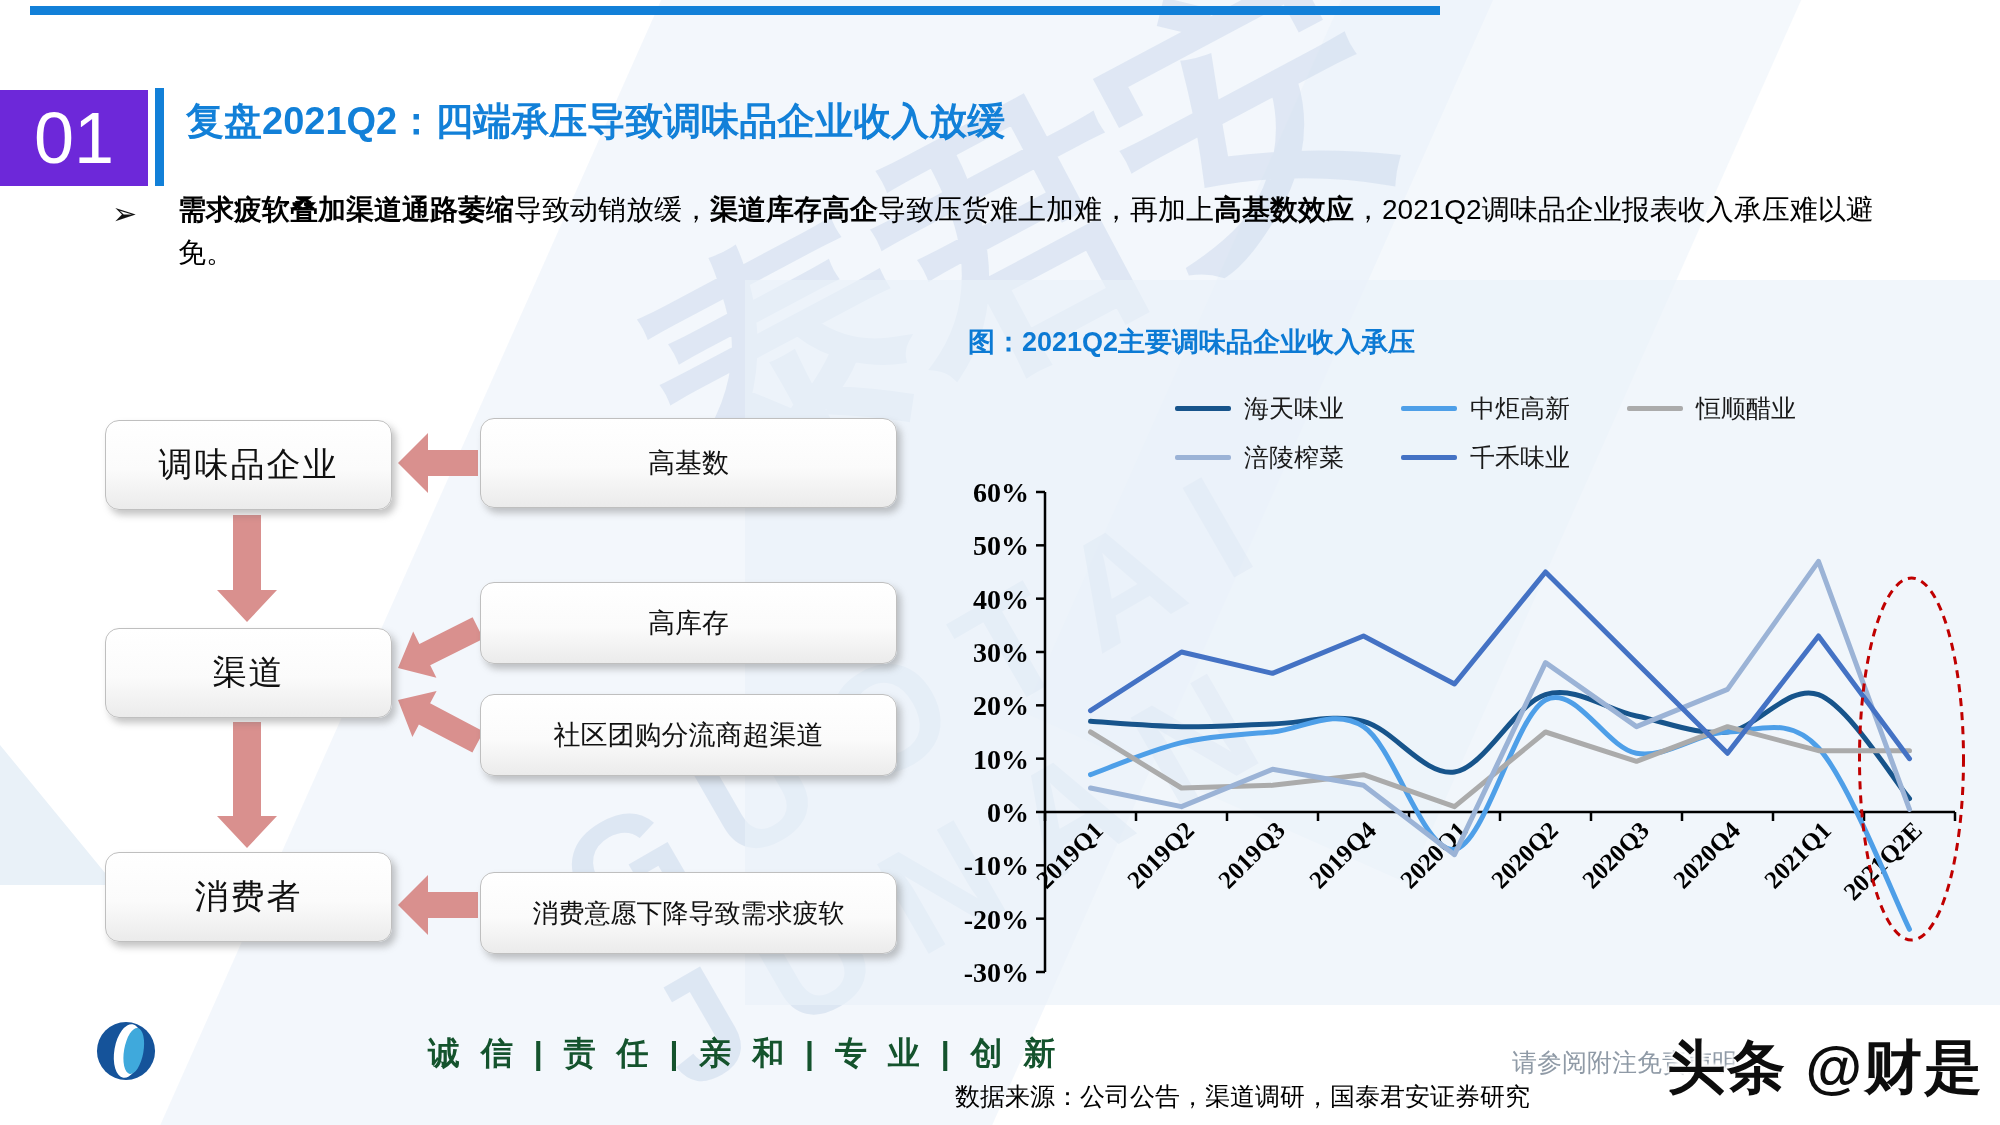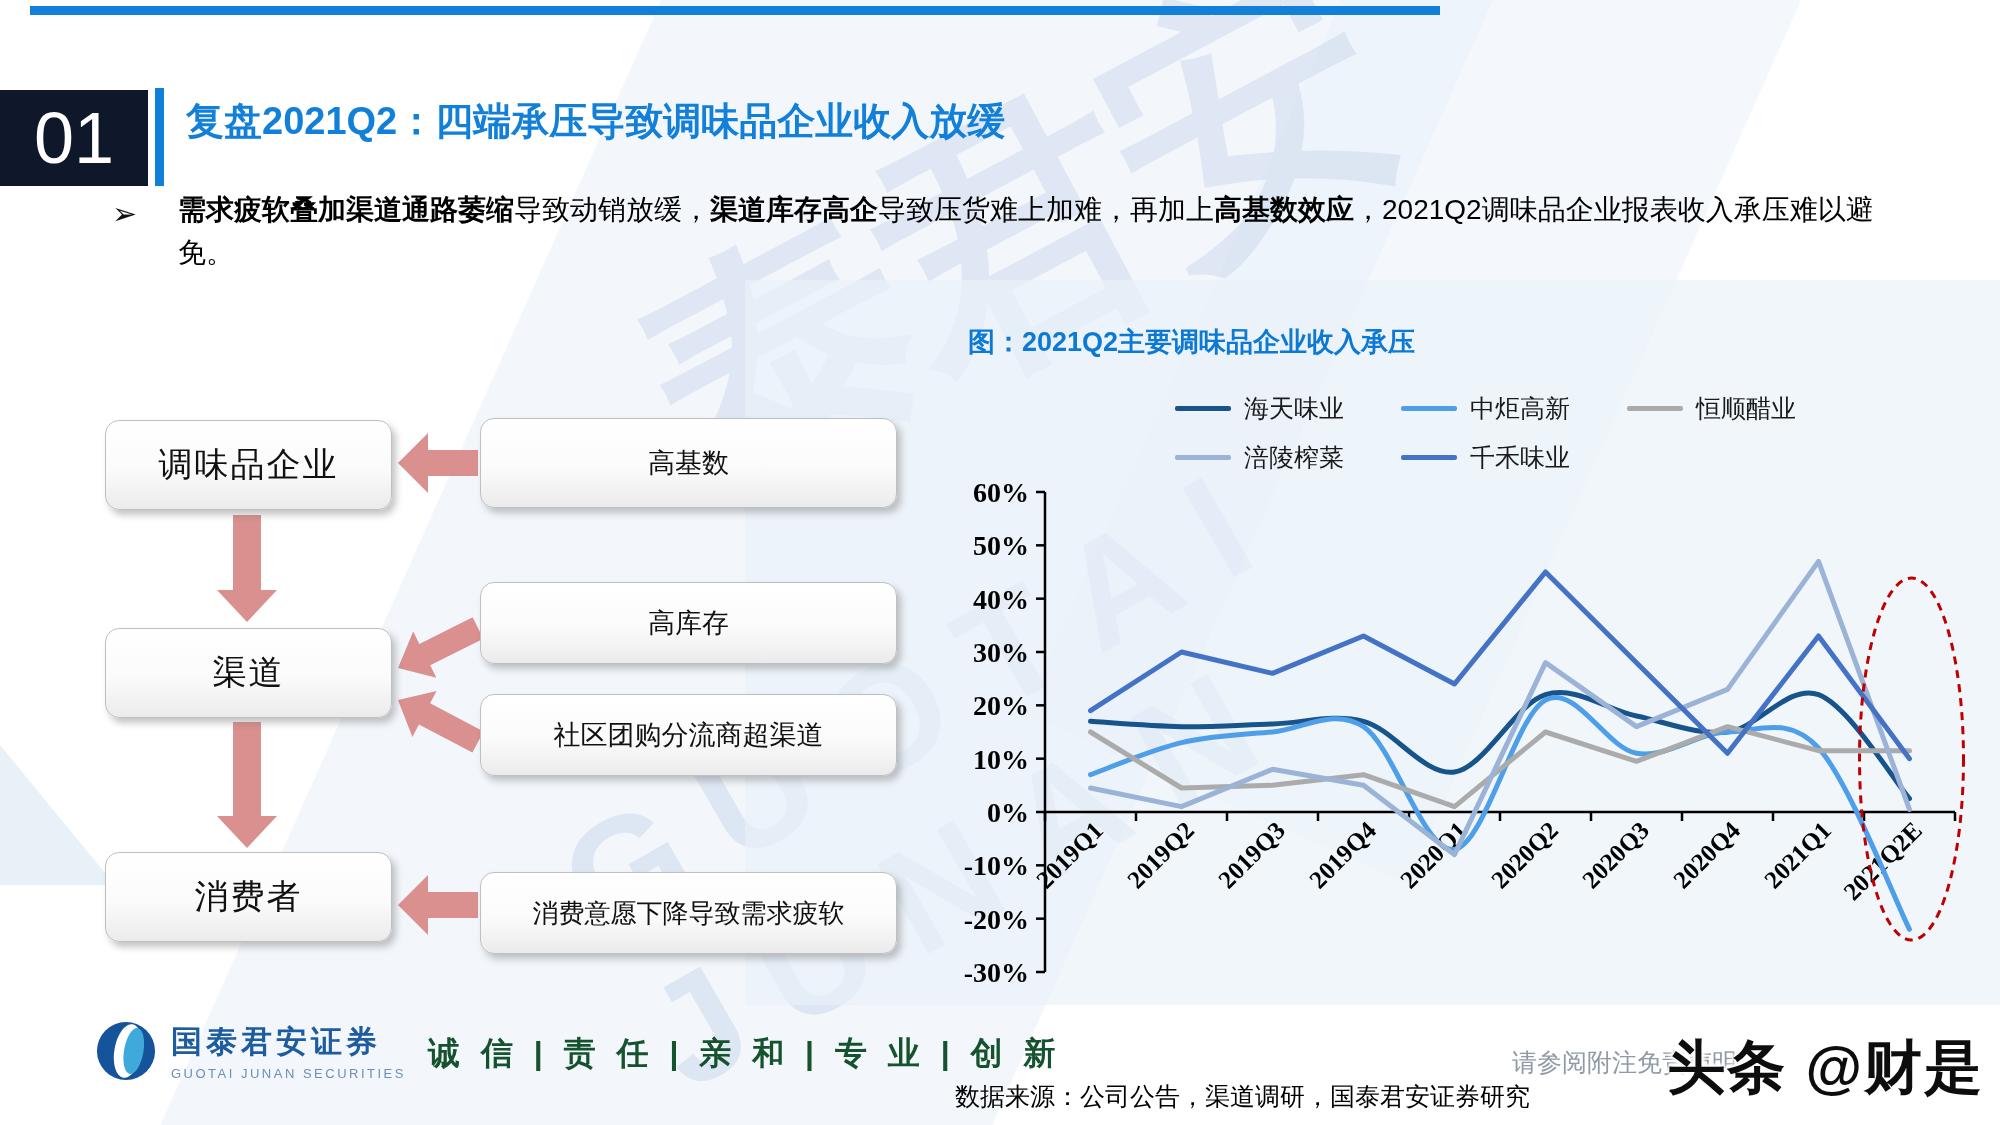--- a/index.html
+++ b/index.html
@@ -14,21 +14,21 @@
   .wm-cn{left:620px;top:60px;font-size:270px;font-weight:700;color:rgba(205,219,236,.55);
          transform:rotate(-28deg);letter-spacing:-8px;font-family:"Liberation Serif",serif;}
   .wm-en{left:520px;top:430px;font-size:150px;font-weight:700;color:rgba(206,220,237,.6);
          transform:rotate(-30deg);letter-spacing:38px;font-family:"Liberation Sans",sans-serif;}
   .wm-tri{left:0;top:745px;width:115px;height:140px;background:#E9F1F8;
           clip-path:polygon(0 0,100% 100%,0 100%);}
   .chart-bg{position:absolute;z-index:1;left:745px;top:280px;width:1255px;height:725px;
             background:rgba(233,241,249,.65);}
   
   .topbar{position:absolute;z-index:2;left:30px;top:6px;width:1410px;height:9px;background:#1280D8;}
-  .secno{position:absolute;z-index:2;left:0;top:90px;width:148px;height:96px;background:#0f172a;
+  .secno{position:absolute;z-index:2;left:0;top:90px;width:148px;height:96px;background:#6d28d9;
          color:#fff;font-size:72px;font-weight:500;display:flex;align-items:center;justify-content:center;}
   .title-divider{position:absolute;z-index:2;left:155px;top:88px;width:9px;height:98px;background:#1280D8;}
   .title{position:absolute;z-index:2;left:186px;top:96px;margin:0;font-size:38px;font-weight:800;
          color:#1280D8;white-space:nowrap;}
   
   .bullet-marker{position:absolute;z-index:2;left:112px;top:196px;font-size:30px;color:#111;}
   .bullet-text{position:absolute;z-index:2;left:178px;top:188px;width:1730px;margin:0;
                font-size:28px;line-height:43px;color:#000;}
   .bullet-text .b{font-weight:800;}
   
@@ -186,23 +186,19 @@
       <path d="M150.5,240.66666666666669 L241.5,182 L332.5,203.33333333333334 L423.5,166 L514.5,214 L605.5,102 L696.5,192.66666666666669 L787.5,283.3333333333333 L878.5,166 L969.5,288.6666666666667" fill="none" stroke="#4472C4" stroke-width="5" stroke-linejoin="round" stroke-linecap="round"></path>
       <ellipse cx="971.5" cy="289" rx="52" ry="181" fill="none" stroke="#C00000" stroke-width="3" stroke-dasharray="8 6"></ellipse>
     </svg>
 
   <div class="logo">
     <svg width="62" height="62" viewBox="0 0 64 64">
       <circle cx="32" cy="32" r="30" fill="#15539A"></circle>
       <ellipse cx="34" cy="32" rx="14" ry="28" fill="#ffffff" transform="rotate(10 34 32)"></ellipse>
       <ellipse cx="40" cy="32" rx="10" ry="24" fill="#3FA9DC" transform="rotate(10 40 32)"></ellipse>
     </svg>
-    <div class="logo-txt">
-      <div class="logo-cn">国泰君安证券</div>
-      <div class="logo-en">GUOTAI JUNAN SECURITIES</div>
-    </div>
   </div>
   <div class="slogan">诚 信 | 责 任 | 亲 和 | 专 业 | 创 新</div>
   <div class="src-right">数据来源：公司公告，渠道调研，国泰君安证券研究</div>
   <div class="disclaimer">请参阅附注免责声明</div>
   <div class="brand">头条 @财是</div>
 
 </div>
 
 </body></html>

